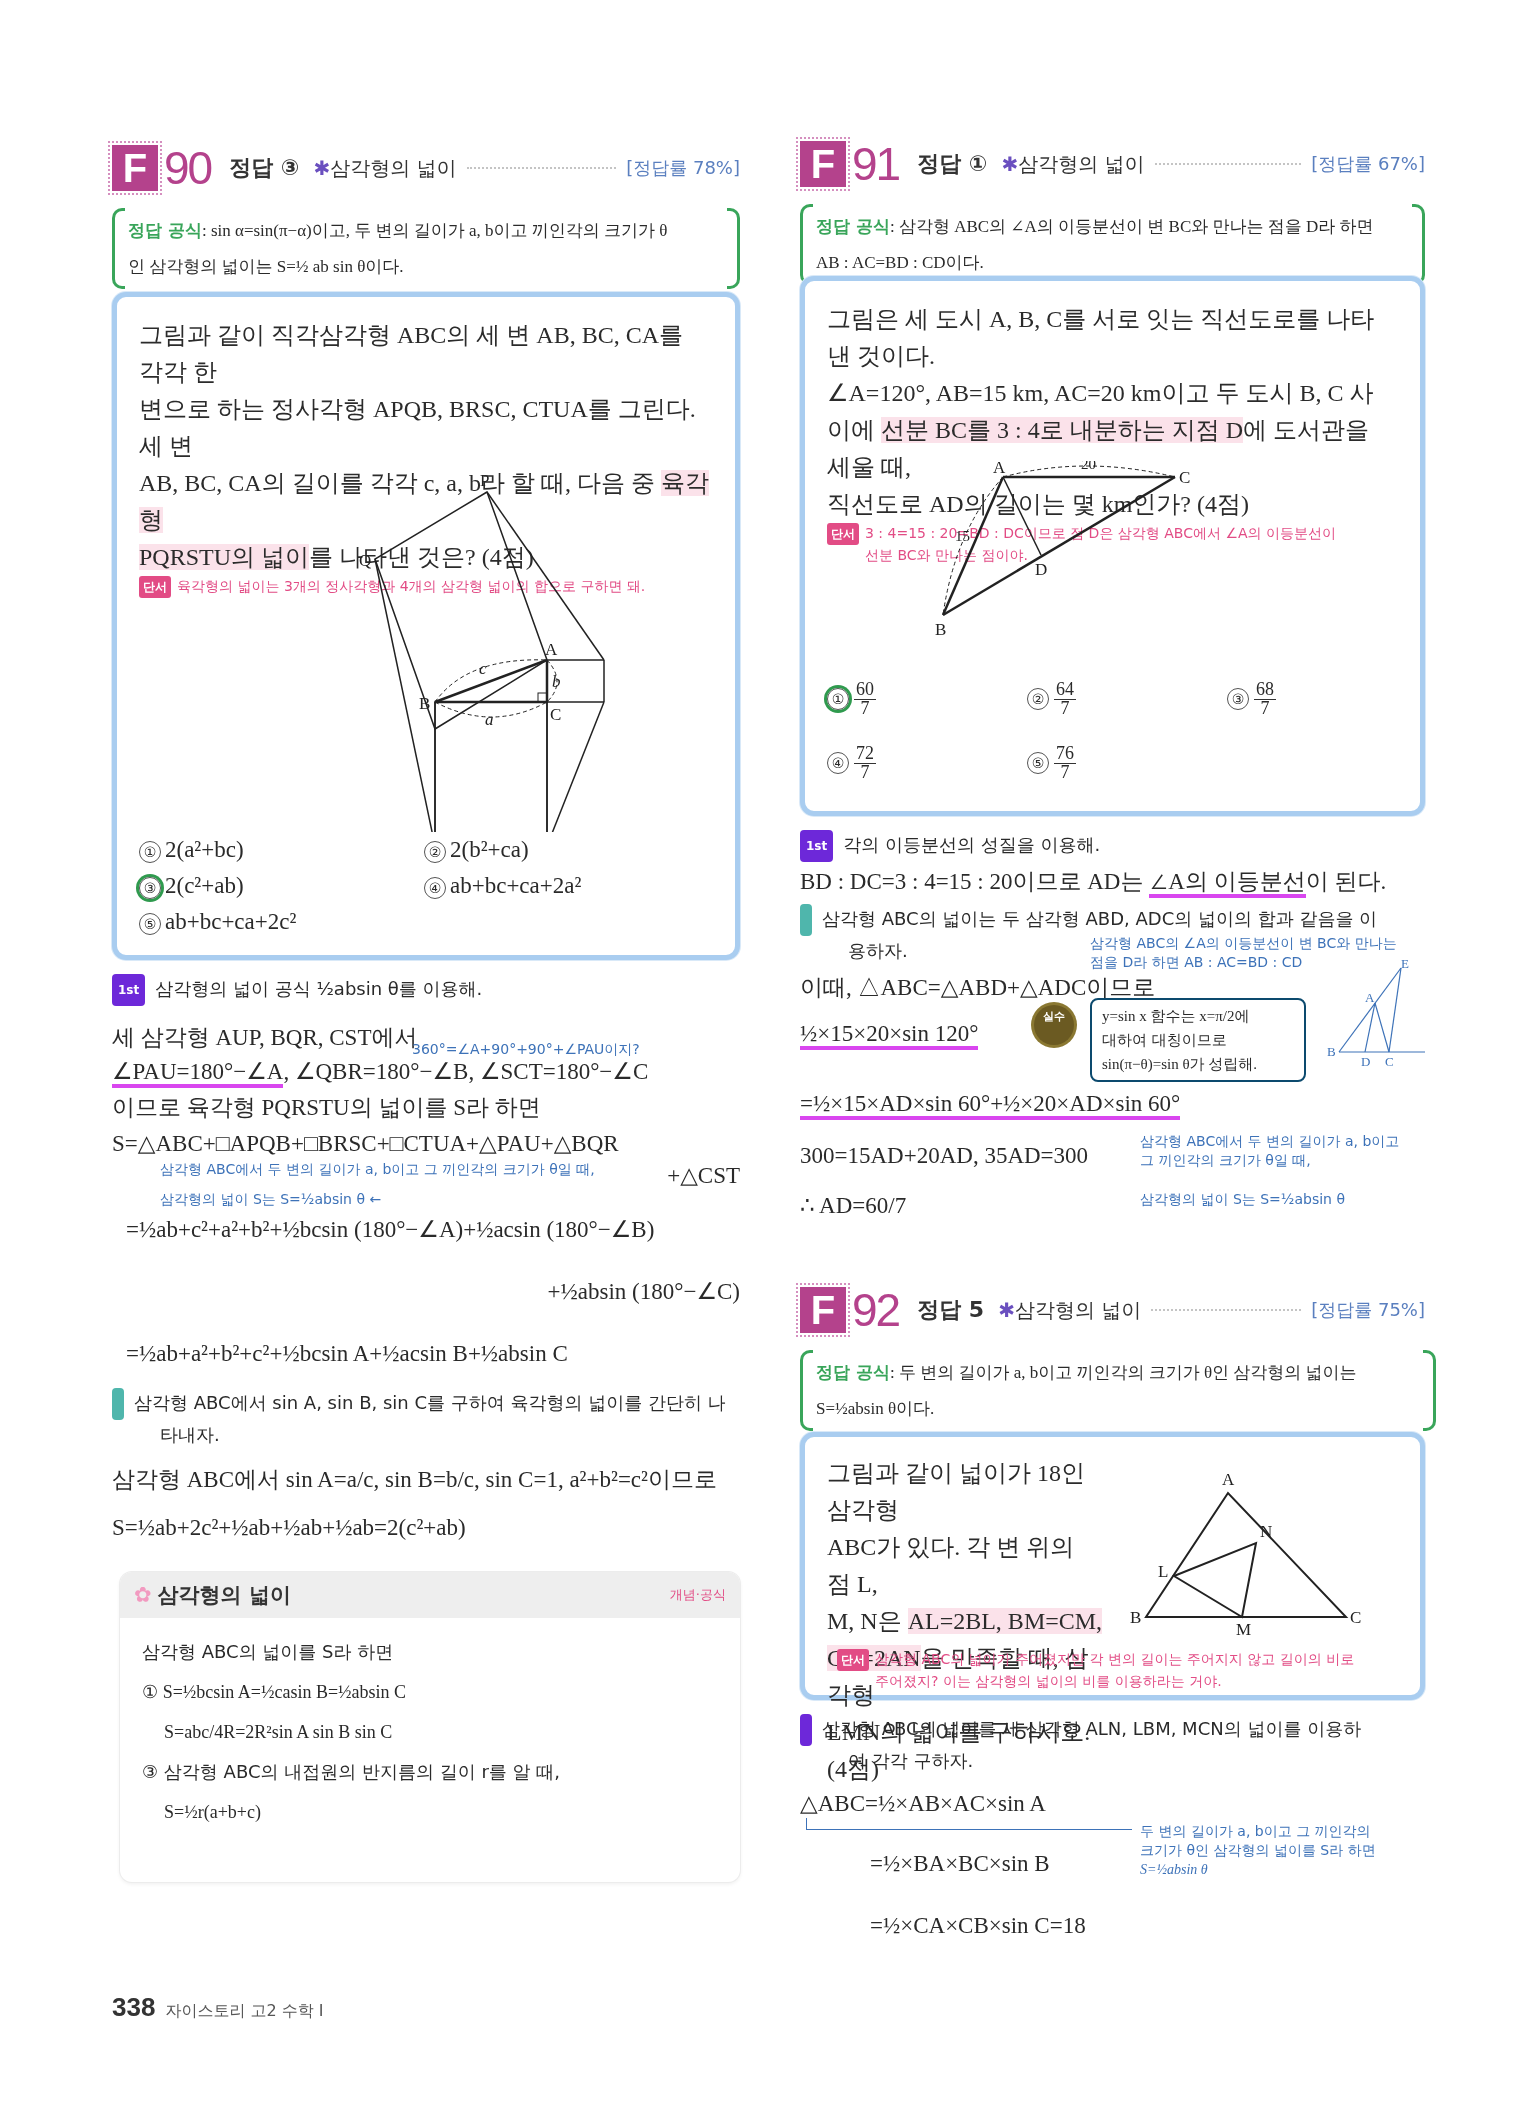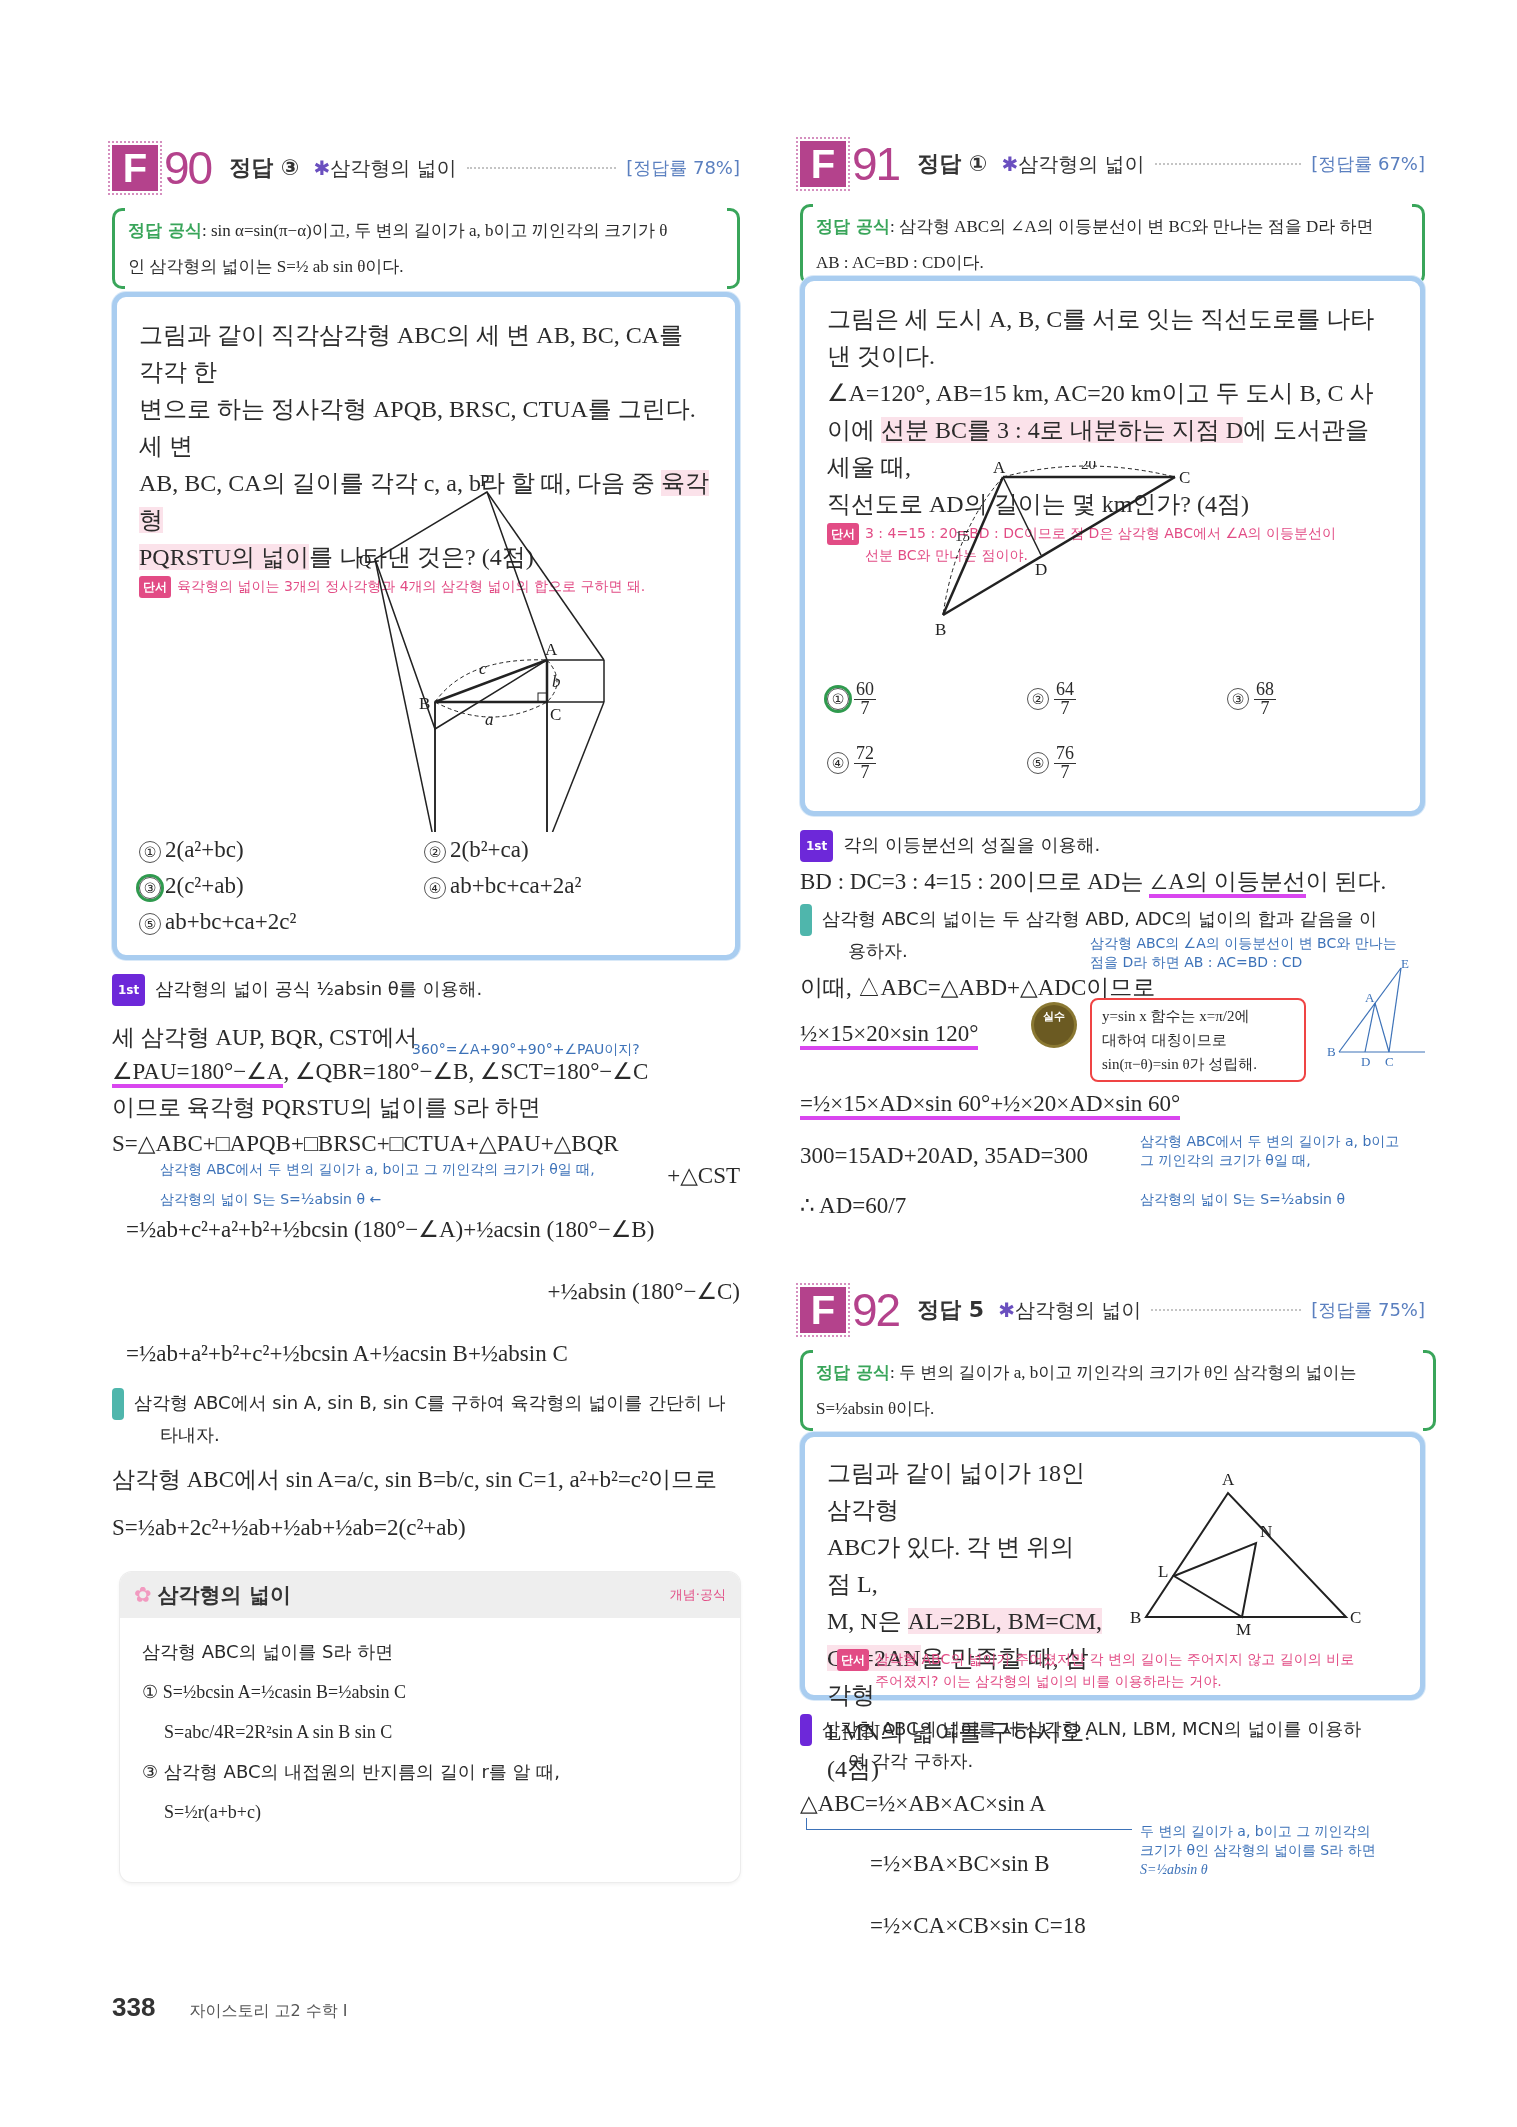--- a/index.html
+++ b/index.html
@@ -66,26 +66,26 @@
   .frac > span:first-child { border-bottom: 1px solid #333; padding: 0 2px; }
 
   
   .concept { position: absolute; left: 8px; width: 620px; border-radius: 12px; background: #fff; box-shadow: 0 0 0 1px #ececec, 0 2px 4px #eee; overflow: hidden; }
   .concept-head { background: #eeeeee; height: 46px; display: flex; align-items: center; padding: 0 14px; justify-content: space-between; }
   .concept-title { font-size: 21px; font-weight: bold; color: #333; }
   .flower { color: #f29ac0; margin-right: 6px; }
   .concept-tag { font-size: 13px; color: #e24c85; }
   .concept-body { padding: 14px 22px 22px 22px; font-size: 18px; line-height: 40px; }
 
-  .footer { position: absolute; left: 112px; top: 1992px; display: flex; align-items: baseline; gap: 24px; }
+  .footer { position: absolute; left: 112px; top: 1992px; display: flex; align-items: baseline; }
   .pageno { font-family: "Liberation Sans", sans-serif; font-weight: bold; font-size: 26px; color: #333; }
   .booktitle { font-size: 16px; color: #555; margin-left: 10px; }
 
   .tip-burst { position: absolute; width: 40px; height: 40px; border-radius: 50%; background: #6b5a22; color: #fff; font-size: 11px; font-weight: bold; text-align: center; line-height: 14px; padding-top: 5px; box-shadow: 0 0 0 3px #8a7832; }
-  .tip-bubble { position: absolute; border: 2px solid #ef4444; border-radius: 8px; background: #fff; padding: 4px 10px; font-size: 15px; line-height: 24px; }
+  .tip-bubble { position: absolute; border: 2px solid #0c4a6e; border-radius: 8px; background: #fff; padding: 4px 10px; font-size: 15px; line-height: 24px; }
 </style>
 </head>
 <body>
 
 <div class="col col-left">
 
   <div class="ph" style="top:140px;">
     <div class="fbadge">F</div>
     <div class="pnum">90</div>
     <div class="ans">정답 ③</div>

